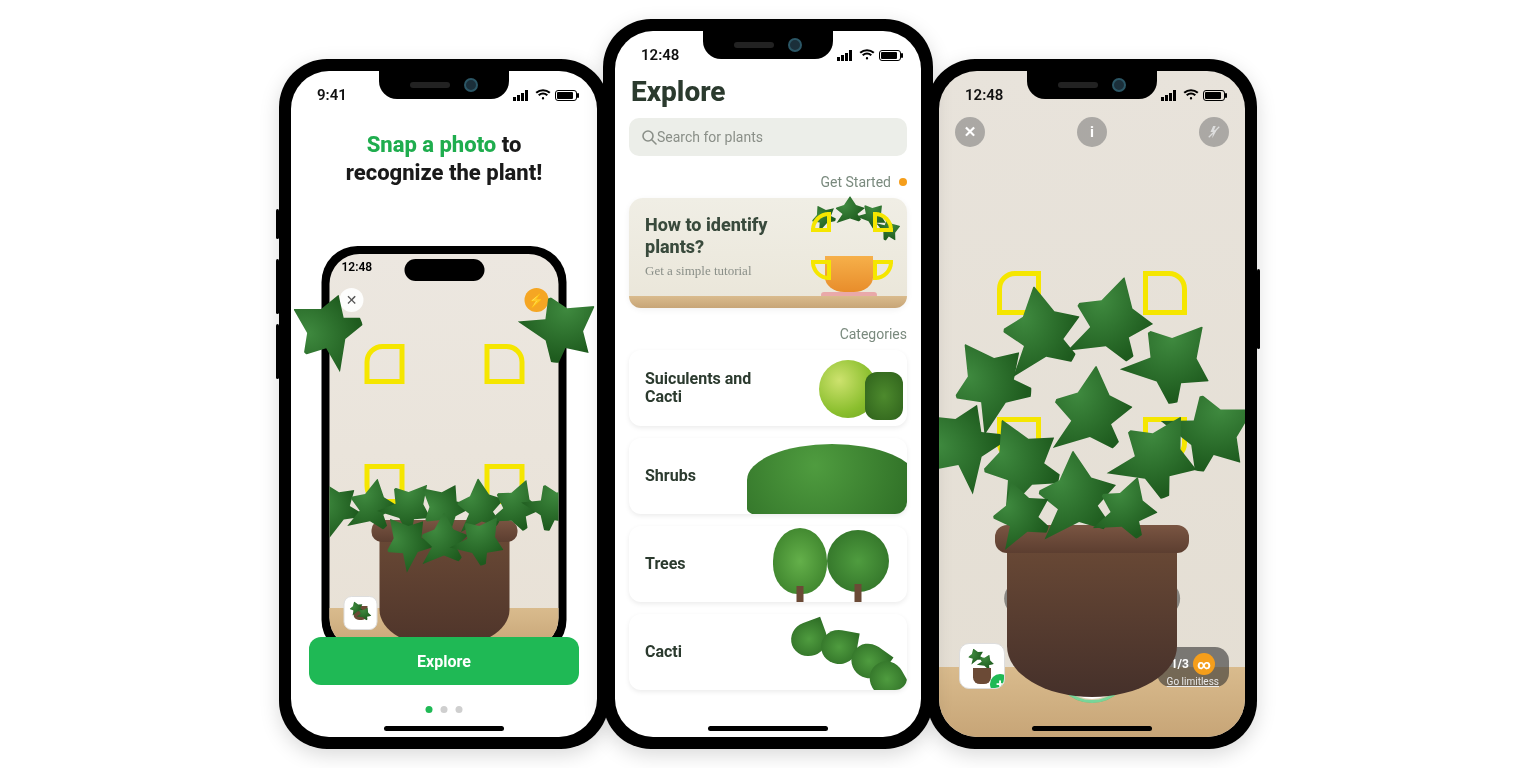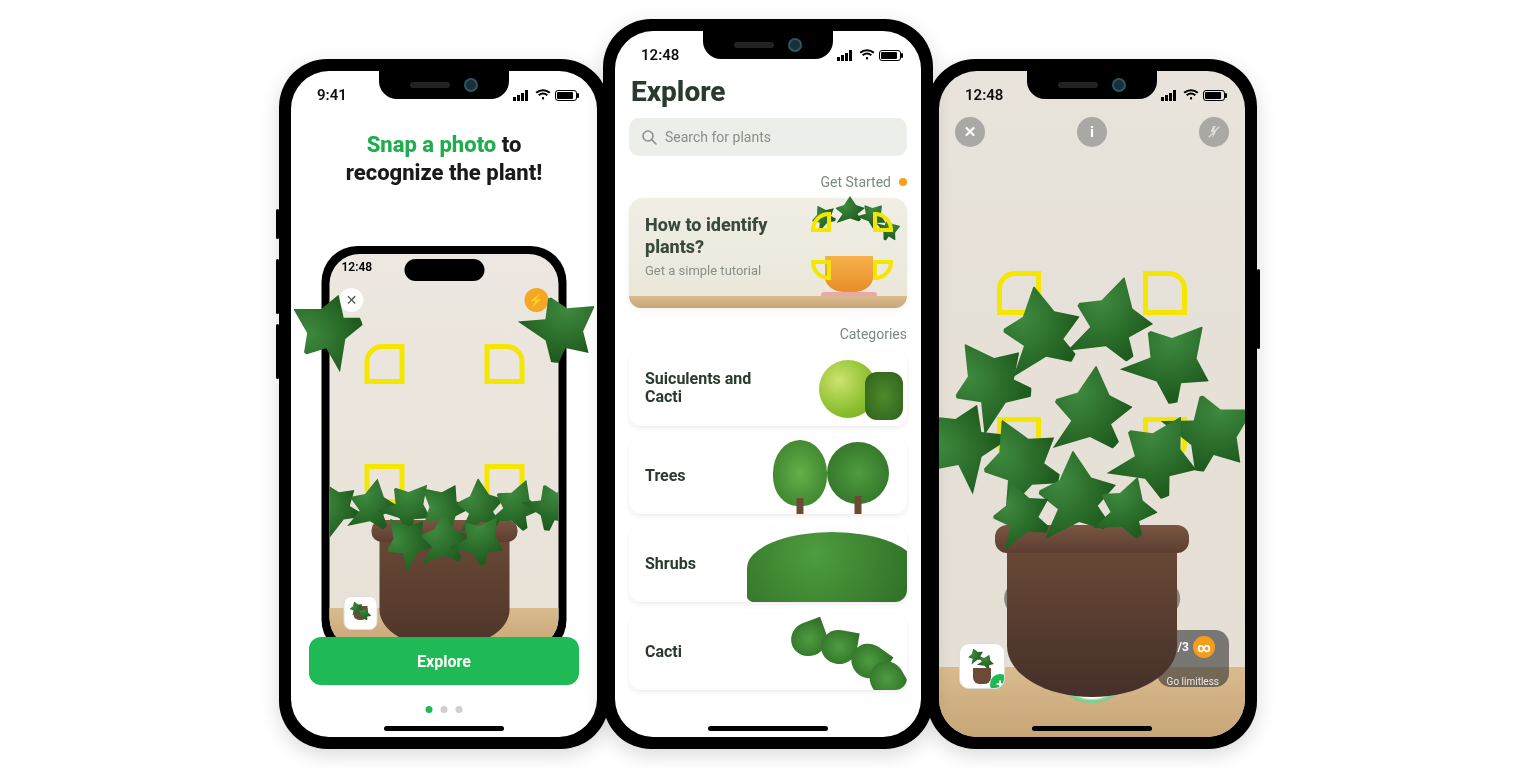--- a/index.html
+++ b/index.html
@@ -151,32 +151,32 @@
     display:flex; gap:8px;
   }
   .p1-dots span{width:7px;height:7px;border-radius:50%;background:#cfcfcf;}
   .p1-dots span.active{background:#1fb955;}
 
   
   .p2-content{ position:absolute; top:40px; left:0; right:0; bottom:0; padding:0 14px; }
   .p2-title{ font-size:28px; font-weight:800; color:#2b3a2e; margin:4px 0 10px 2px;}
   .p2-search{
     background:#eceee9; border-radius:10px; height:38px;
-    display:flex;align-items:center; gap:8px; padding:0 12px;
+    display:flex;align-items:center; gap:0; padding:0 12px;
     color:#8a8f88; font-size:14px;
   }
   .section-label{ font-size:14px; color:#7a8a7e; margin:18px 0 8px 2px; display:flex;align-items:center;gap:8px;justify-content:flex-end;}
   .dot-orange{width:8px;height:8px;background:#f59e1b;border-radius:50%;}
   .p2-card{
     background:linear-gradient(#f0eee5,#eae6d9); border-radius:14px;
     padding:16px; position:relative; height:110px;
     box-shadow:0 2px 6px rgba(0,0,0,0.06);
   }
   .p2-card-title{font-size:18px;font-weight:800;color:#394a3c;line-height:1.2;max-width:160px;}
-  .p2-card-sub{font-size:13px;color:#8a8f88;margin-top:6px;}
+  .p2-card-sub{font-size:13px;color:#8a8f88;margin-top:6px;font-family:Liberation Serif, serif;}
   .p2-card-plant{ position:absolute; right:10px; top:8px; width:100px; height:90px;}
   .p2-card-plant .mini-pot2{
     position:absolute; bottom:4px; left:28px; width:48px;height:36px;
     background:linear-gradient(#f6b04a,#e88d2b); border-radius:0 0 40% 40%;
   }
   .p2-card-plant .mini-pot2::after{content:"";position:absolute;bottom:-6px;left:-4px;right:-4px;height:6px;background:#e9a9a9;border-radius:3px;}
   .p2-card-plant .corner-frame{ width:82px;height:68px; top:6px; right:4px;}
   .p2-card-plant .corner-frame span{width:20px;height:20px;border-width:4px;}
   .p2-card-plant .leaves2{position:absolute;top:0;left:14px;right:6px;height:60px;}
   .p2-card-shelf{position:absolute;left:0;right:0;bottom:0;height:12px;background:linear-gradient(#d9bb8d,#c7a577);border-radius:0 0 14px 14px;}
@@ -240,21 +240,21 @@
   }
   .thumb-add{ position:absolute; bottom:-6px; right:-6px; width:20px;height:20px;border-radius:50%;background:#1fb955;color:#fff;display:flex;align-items:center;justify-content:center;font-size:14px;font-weight:700;}
   .limitless{
     position:absolute; bottom:50px; right:16px;
     background:rgba(50,50,50,0.6); border-radius:14px; padding:6px 10px 0 10px;
     display:flex; flex-direction:column; align-items:center;
   }
   .limitless-top{display:flex;align-items:center;gap:4px;}
   .limitless-top .cnt{font-size:12px;font-weight:700;color:#fff;}
   .inf-badge{width:22px;height:22px;border-radius:50%;background:#f59e1b;color:#fff;display:flex;align-items:center;justify-content:center;font-size:13px;font-weight:800;}
-  .limitless-label{font-size:10px;color:#eaeaea;margin-top:18px;}
+  .limitless-label{font-size:10px;color:#eaeaea;margin-top:1px;text-decoration:underline;}
 
   
   .signal-bars{width:18px;height:12px;display:flex;align-items:flex-end;gap:1px;}
   .signal-bars span{width:3px;background:#000;}
   .batt{width:22px;height:11px;border:1.5px solid #000;border-radius:3px;position:relative;}
   .batt::after{content:"";position:absolute;right:-3px;top:2px;width:2px;height:5px;background:#000;border-radius:1px;}
   .batt .fill{position:absolute;left:1px;top:1px;bottom:1px;width:80%;background:#000;border-radius:1px;}
 </style>
 </head>
 <body>
@@ -408,30 +408,30 @@
       <div class="section-label">Categories</div>
       <div class="cat-list">
         <div class="cat-item">
           <div class="label">Suiculents and Cacti</div>
           <div class="cat-img">
             <div class="cactus"></div>
               <div class="cactus2"></div>
           </div>
         </div>
         <div class="cat-item">
+          <div class="label">Shrubs</div>
+          <div class="cat-img">
+              <div class="shrub"></div>
+            </div>
+        </div>
+        <div class="cat-item">
           <div class="label">Trees</div>
           <div class="cat-img">
               <div class="tree2"></div>
               <div class="tree1"></div>
-            </div>
-        </div>
-        <div class="cat-item">
-          <div class="label">Shrubs</div>
-          <div class="cat-img">
-              <div class="shrub"></div>
             </div>
         </div>
         <div class="cat-item">
           <div class="label">Cacti</div>
           <div class="cat-img vine">
             <div class="vleaf" style="right:80px;top:4px;transform:rotate(-20deg)"></div>
             <div class="vleaf" style="right:50px;top:12px;transform:rotate(10deg)"></div>
             <div class="vleaf" style="right:20px;top:26px;transform:rotate(35deg)"></div>
             <div class="vleaf" style="right:2px;top:44px;transform:rotate(60deg)"></div>
           </div>

